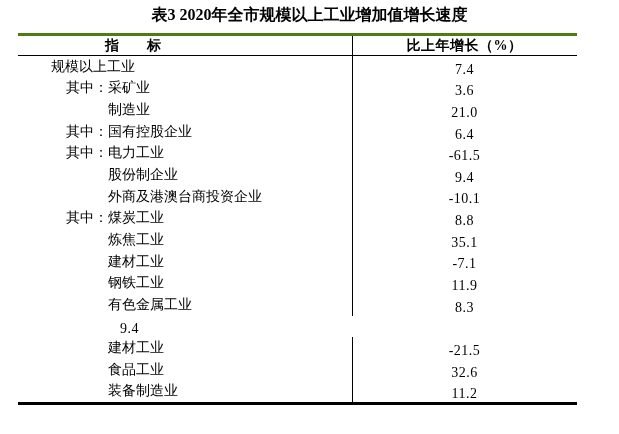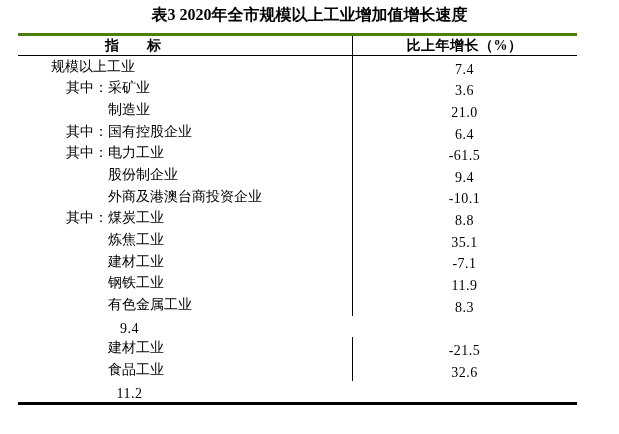--- a/index.html
+++ b/index.html
@@ -142,16 +142,17 @@
     <div class="cell-label lvl3">建材工业</div>
     <div class="cell-value">-21.5</div>
   </div>
 
   <div class="row">
     <div class="cell-label lvl3">食品工业</div>
     <div class="cell-value">32.6</div>
   </div>
 
   <div class="row">
+    <div class="cell-label lvl3">装备制造业</div>
     <div class="cell-value">11.2</div>
   </div>
 </div>
 </div>
 
 </body></html>

